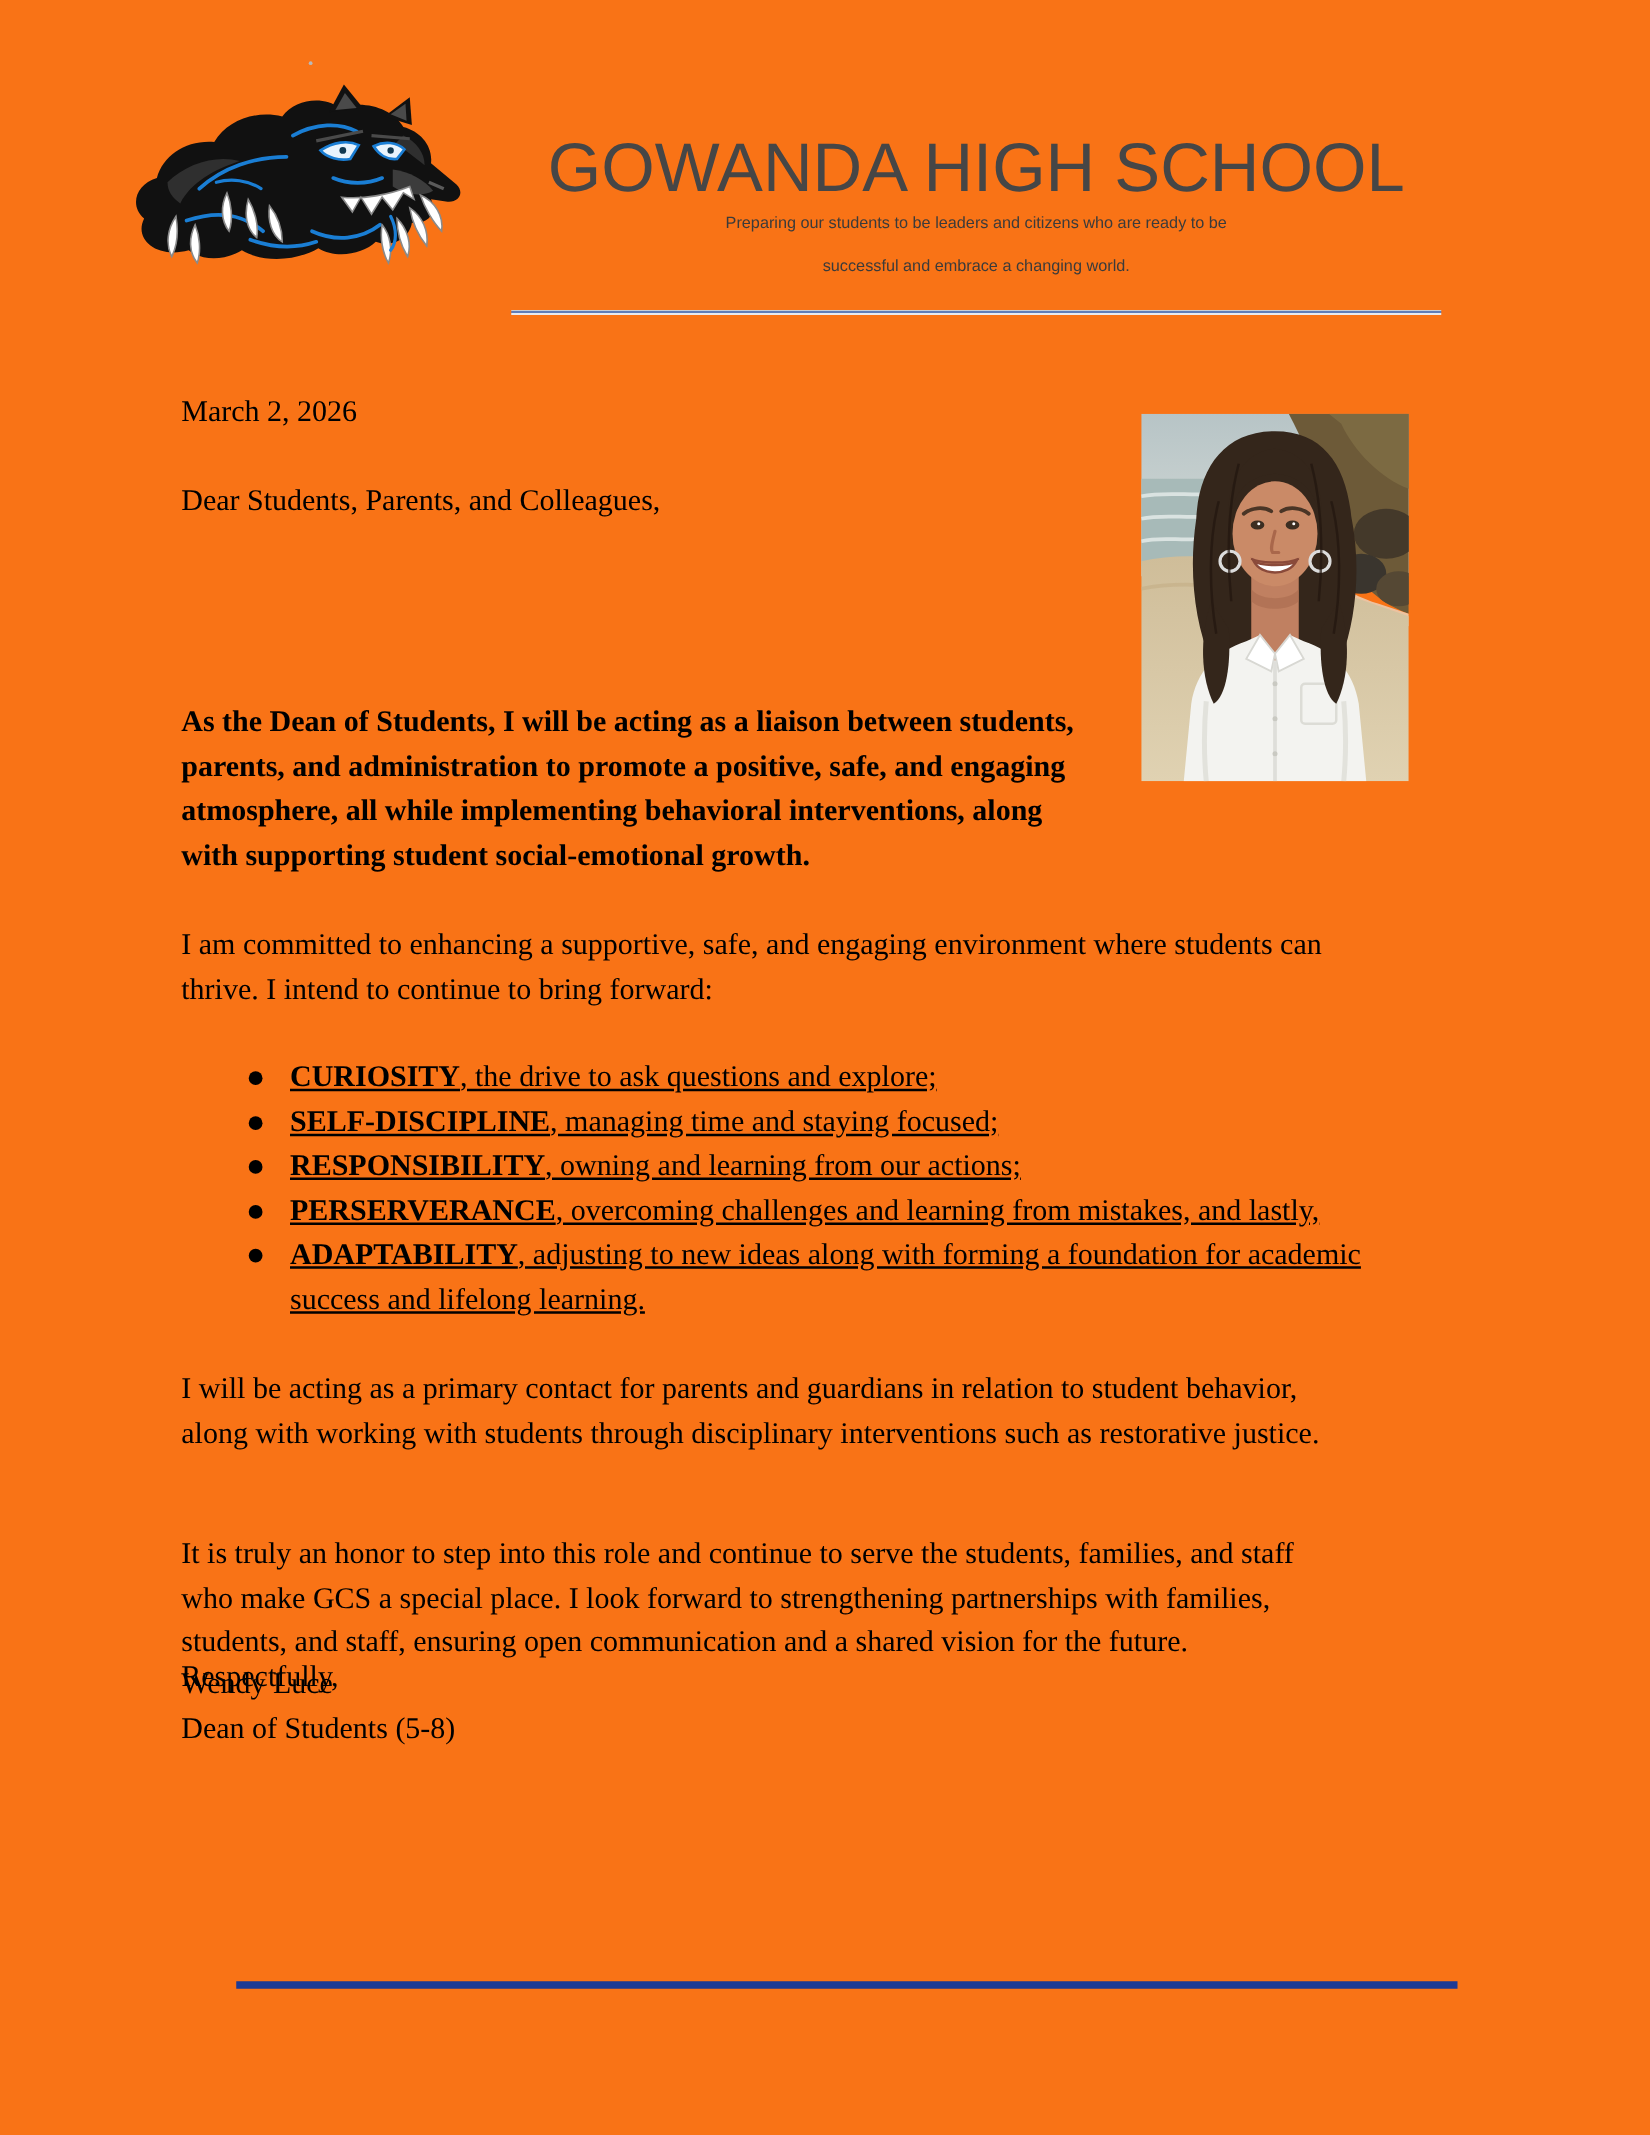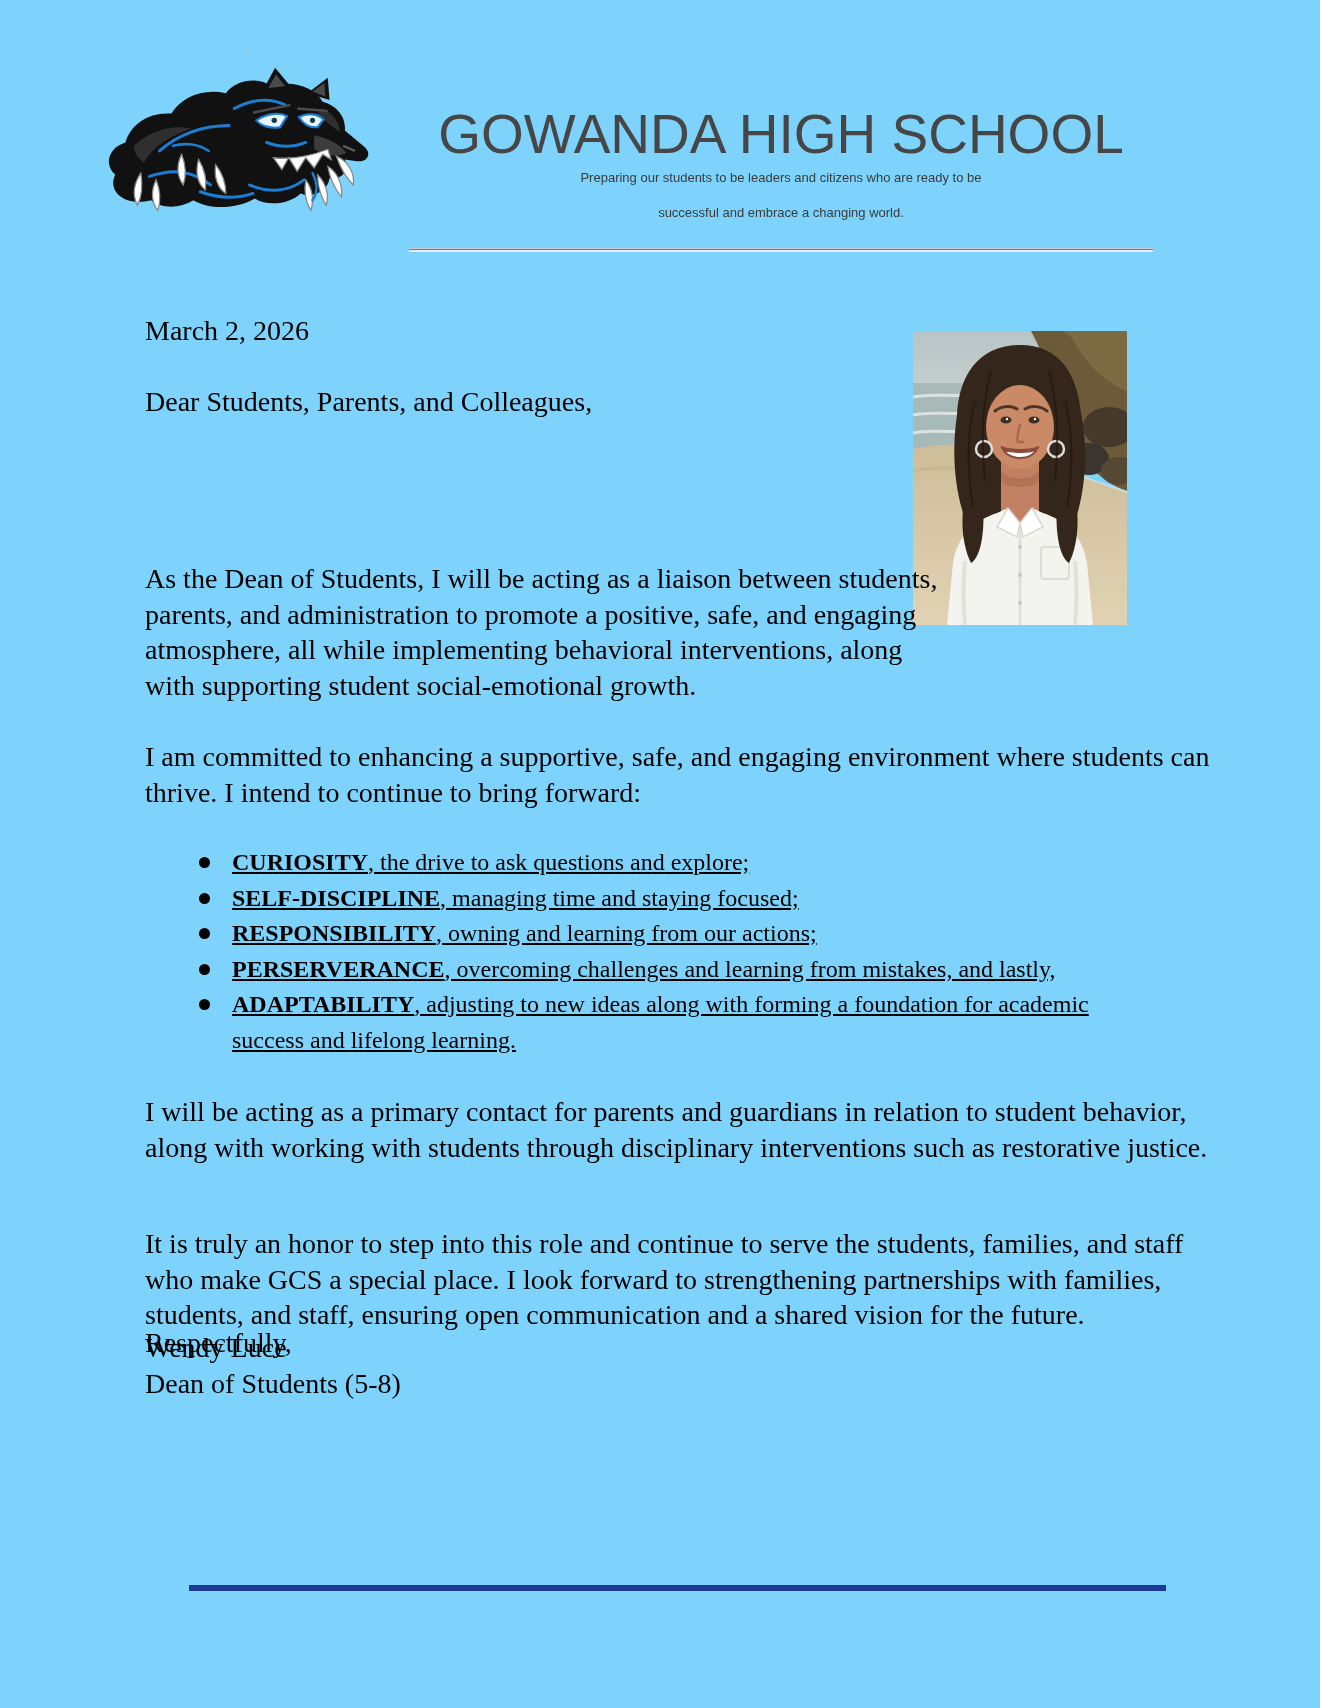--- a/index.html
+++ b/index.html
@@ -1,34 +1,34 @@
 <!DOCTYPE html>
 <html><head>
 <meta charset="utf-8">
 <style>
   html,body{margin:0;padding:0;background:#ffffff;}
-  .page{position:relative;width:1320px;height:1708px;background:#7dd3fc;overflow:hidden;
+  .page{position:relative;width:1320px;height:1708px;background:#f97316;overflow:hidden;
         font-family:"Liberation Serif", serif;color:#000;}
   .abs{position:absolute;}
 
   
   .speck{left:247px;top:49px;width:3px;height:3px;background:#b9b9b9;border-radius:50%;}
   .logo{left:100px;top:64px;width:272px;height:162px;}
   .head-block{left:409px;width:744px;text-align:center;font-family:"Liberation Sans",sans-serif;}
   .school-name{top:105px;font-size:55px;line-height:58px;color:#464646;letter-spacing:0px;white-space:pre;}
   .tagline{top:160px;font-size:13px;line-height:35px;color:#3b3b3b;white-space:pre;}
   .head-divider{left:409px;top:248px;width:744px;height:4px;
      background:linear-gradient(to bottom,#c6cdd7 0%,#c6cdd7 28%,#5f7db8 28%,#5f7db8 62%,#e7eaf0 62%,#e7eaf0 100%);}
 
   
-  .body-text{left:145px;font-size:28px;line-height:35.5px;white-space:pre;}
+  .body-text{left:145px;font-size:24px;line-height:35.5px;white-space:pre;}
   .date{top:313px;}
   .salutation{top:384px;}
   .para-announce{top:455px;}
-  .para-role{top:561px;}
+  .para-role{top:561px;font-weight:bold;}
   .para-commit{top:739px;}
   .para-contact{top:1094px;}
   .para-honor{top:1226px;}
   .closing{top:1325px;}
   .signature{top:1330px;}
 
   
   .bullets{left:232px;top:845px;font-size:24px;line-height:35.5px;}
   .bullet{position:relative;white-space:pre;text-decoration:underline;}
   .bullet .dot{position:absolute;left:-33px;top:12px;width:11px;height:11px;border-radius:50%;background:#000;}

